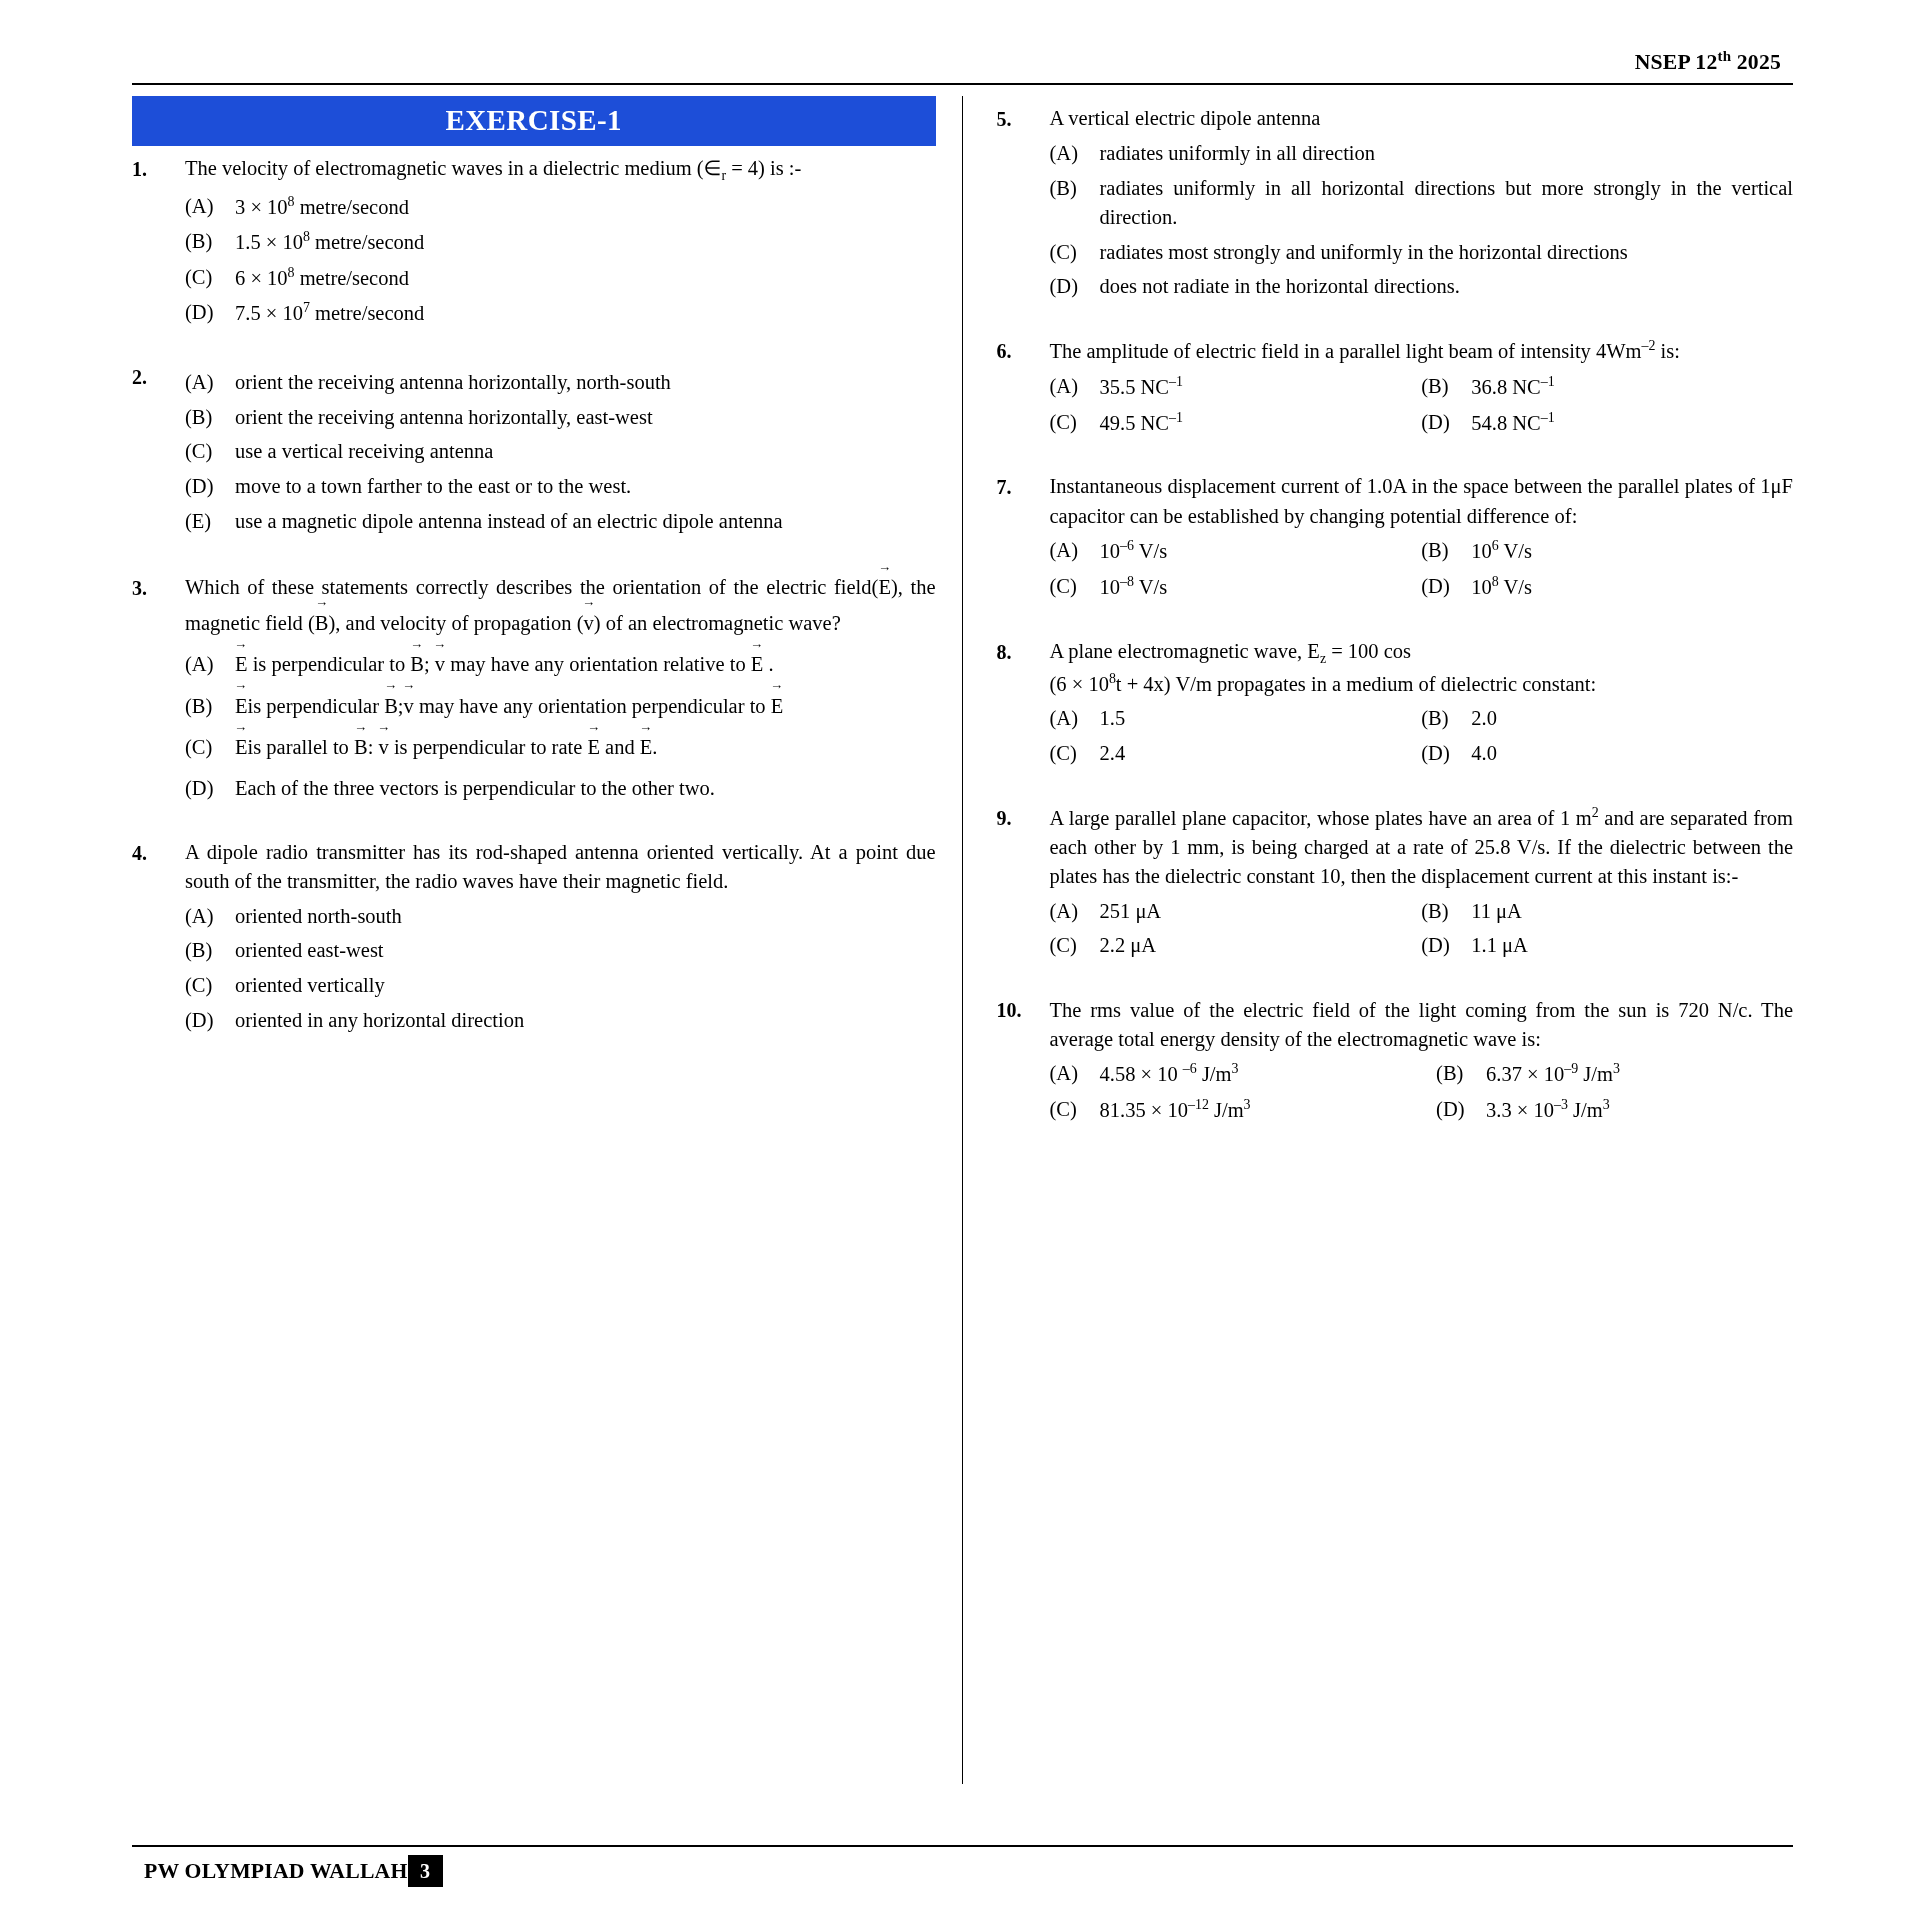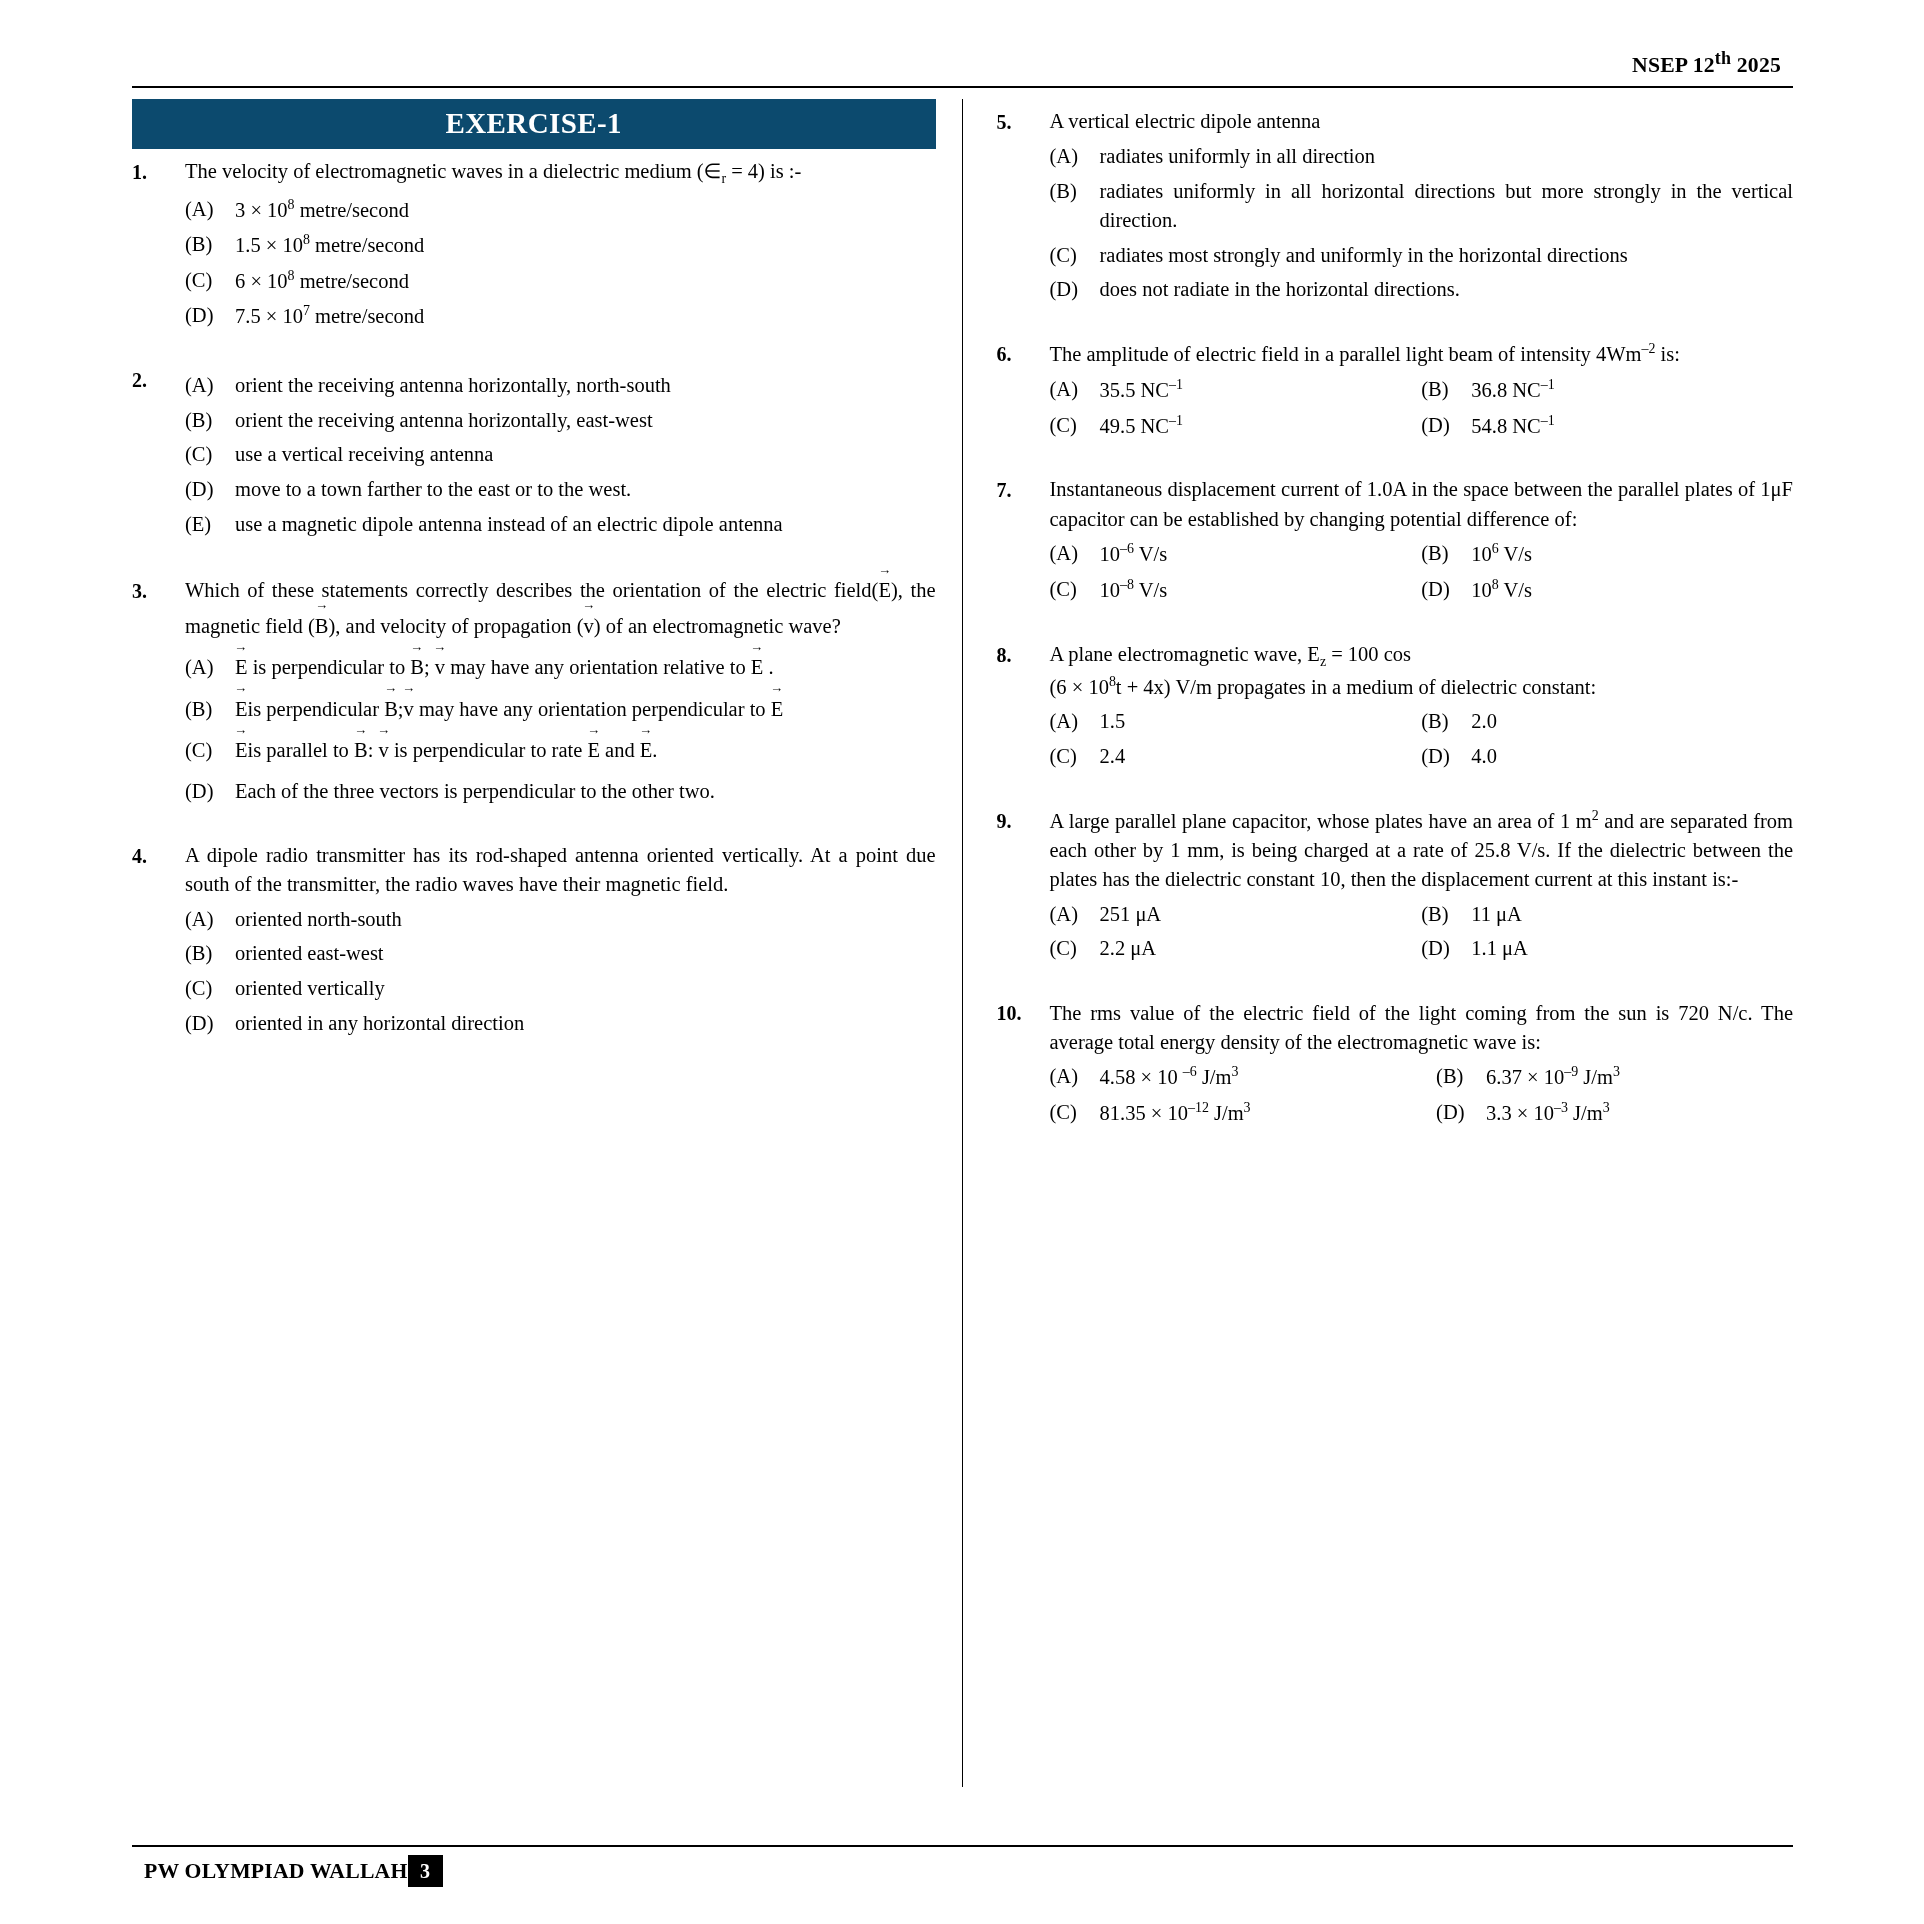--- a/index.html
+++ b/index.html
@@ -23,41 +23,41 @@
     padding: 48px 132px 32px 132px;
   }
   
   .header {
     text-align: right;
     font-weight: bold;
     font-size: 21.7px;
     padding-right: 12px;
     letter-spacing: 0.2px;
   }
-  .header sup { font-size: 18px; }
+  .header sup { font-size: 15px; }
   .hrule-top {
     border-top: 2.4px solid #000;
     margin-top: 8px;
   }
   
   .content {
     display: flex;
     margin-top: 11.2px;
     height: 1688px;
   }
   .col {
     width: 50%;
     box-sizing: border-box;
     position: relative;
   }
   .col-left  { padding-right: 26px; border-right: 1.6px solid #000; }
   .col-right { padding-left: 34px; }
 
   .ex-banner {
-    background: #0c4a6e;
+    background: #1d4ed8;
     color: #fff;
     text-align: center;
     font-weight: bold;
     font-size: 29px;
     padding: 7.2px 0 9.6px 0;
     letter-spacing: 0.4px;
     margin-bottom: 4.8px;
   }
 
   .q {

